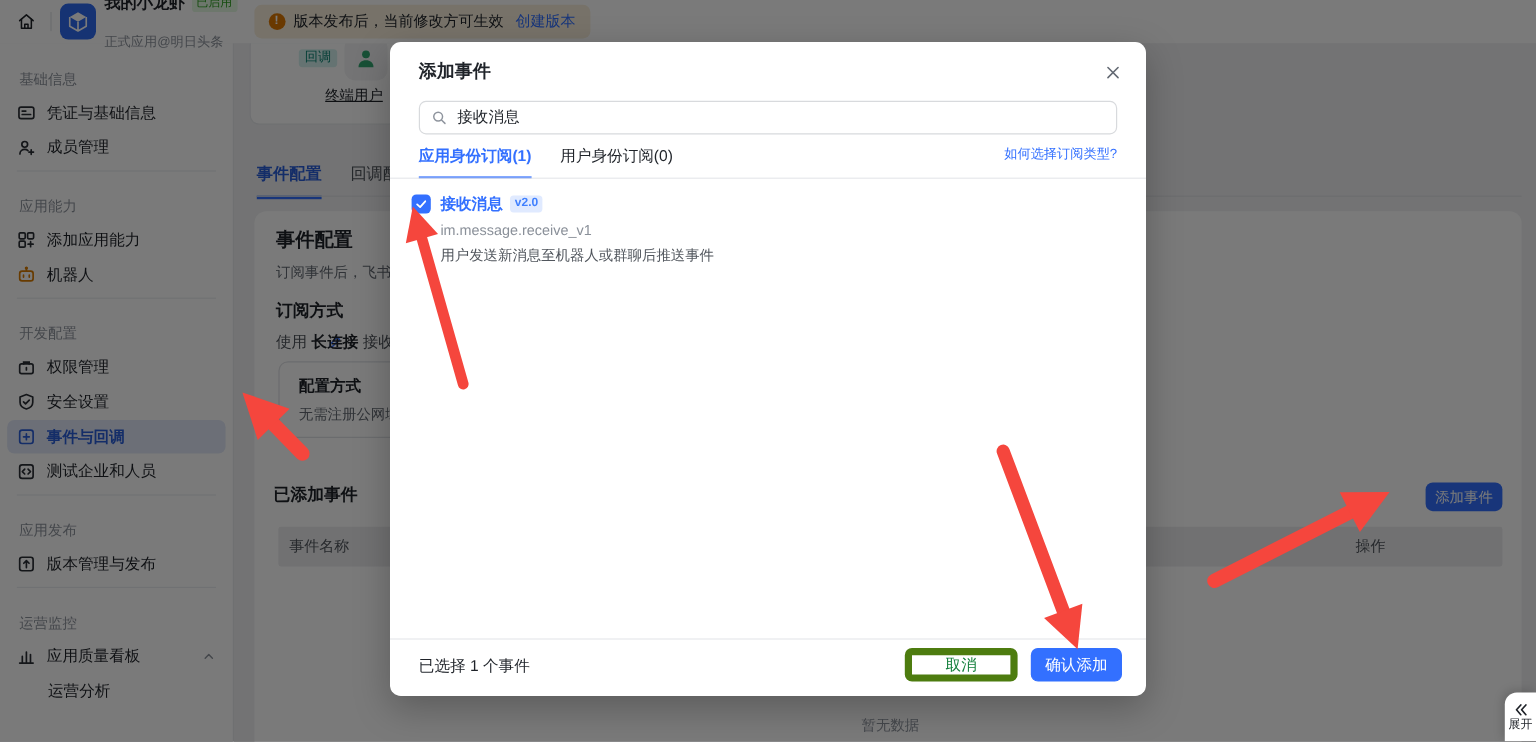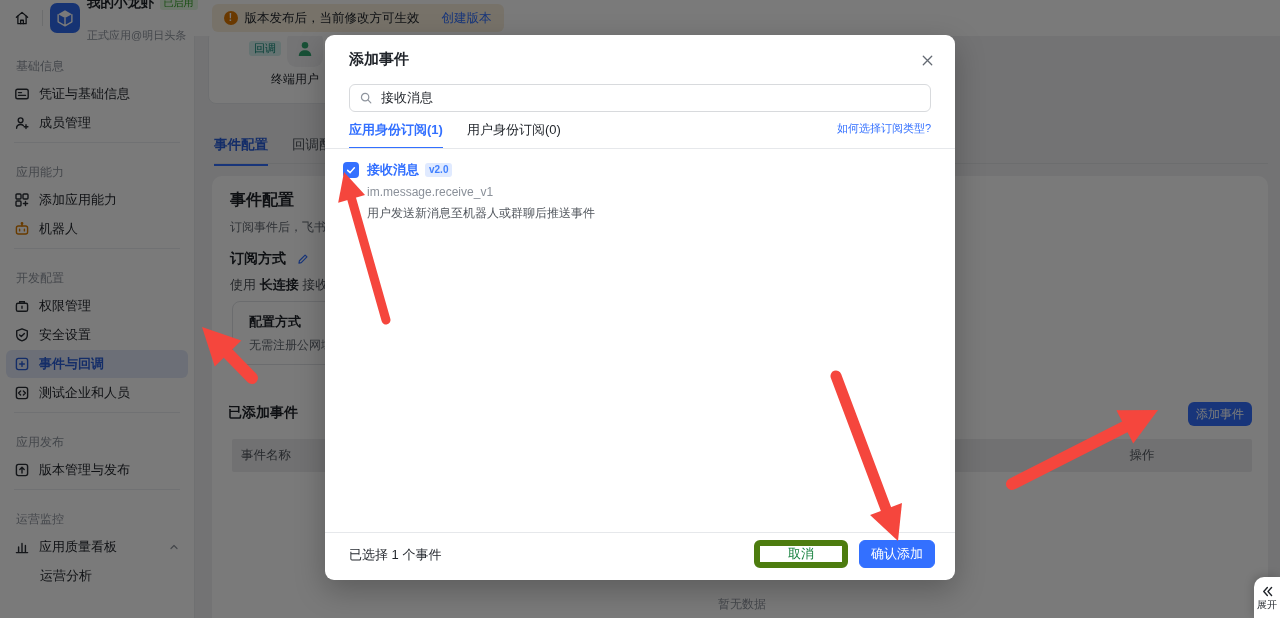--- a/index.html
+++ b/index.html
@@ -12,47 +12,47 @@
   .vline{width:1px;height:16px;background:#e1e3e6;margin:0 7px;}
   .avatar{width:30px;height:30px;border-radius:7px;background:#2e6bf0;display:flex;align-items:center;justify-content:center;flex:0 0 auto;}
   .titles{margin-left:7px;line-height:1;}
   .trow{display:flex;align-items:center;gap:5px;}
   .aname{font-size:13.5px;font-weight:bold;color:#1f2329;text-align:center;}
   .abadge{font-size:10px;color:#2ea121;background:#e4f8e2;border-radius:3px;padding:2px 4px;line-height:1;text-align:center;}
   .asub{font-size:11px;color:#8f959e;margin-top:20px;}
   .notice{margin-left:14px;height:28px;background:#f8efdc;border-radius:6px;display:flex;align-items:center;padding:0 12px;gap:7px;}
   .noticon{width:14px;height:14px;border-radius:50%;background:#de7802;color:#fff;font-size:10px;font-weight:bold;display:flex;align-items:center;justify-content:center;line-height:1;}
   .ntext{font-size:12.5px;color:#1f2329;}
-  .nlink{font-size:12.5px;color:#3370ff;margin-left:15px;cursor:pointer;text-decoration:none;}
+  .nlink{font-size:12.5px;color:#3370ff;margin-left:3px;cursor:pointer;text-decoration:none;}
 
   
   .sidebar{position:absolute;top:36px;left:0;width:195px;bottom:0;background:#fff;border-right:1px solid #e8eaed;padding-top:6px;z-index:1;overflow:hidden;}
   .glabel{font-size:12px;color:#8f959e;padding:16px 16px 5px 16px;line-height:17px;}
   .srow{display:flex;align-items:center;gap:9px;height:28px;margin:0 6px 1px 6px;padding:0 8px;border-radius:6px;font-size:13px;color:#1f2329;cursor:pointer;}
   .srow .sic{display:flex;align-items:center;color:#2b2f36;}
   .srow.active{background:#e2e9f8;color:#2b5fd9;font-weight:bold;}
   .srow.active .sic{color:#2b5fd9;}
   .srow .chev{margin-left:auto;color:#8f959e;display:flex;align-items:center;}
   .srow.child{padding-left:34px;font-weight:normal;}
   .sdiv{height:1px;background:#ebedf0;margin:5px 14px;}
 
   
   .main{position:absolute;left:195px;top:36px;right:0;bottom:0;background:#f0f1f3;overflow:hidden;z-index:1;}
   .diagcard{position:absolute;left:13px;top:-6px;width:165px;height:74px;background:#fff;border:1px solid #e7e9ec;border-radius:8px;}
   .cbbadge{position:absolute;left:40px;top:10px;background:#d4f1ee;color:#0e8575;font-size:11px;border-radius:3px;padding:2px 5px;line-height:1;}
   .nodetile{position:absolute;left:78px;top:0px;width:36px;height:36px;border-radius:9px;background:#f2f3f5;display:flex;align-items:center;justify-content:center;}
-  .nodelabel{position:absolute;left:62px;top:40px;font-size:12px;color:#1f2329;}
+  .nodelabel{position:absolute;left:62px;top:40px;font-size:12px;color:#1f2329;text-decoration:underline;}
   .bgtabs{position:absolute;left:19px;top:100px;display:flex;gap:24px;}
   .bgtab{font-size:13.5px;color:#51565d;padding-bottom:9px;cursor:pointer;}
   .bgtab.active{color:#2b5fd9;font-weight:bold;border-bottom:3px solid #3370ff;}
   .tabline{position:absolute;left:19px;right:12px;top:127px;height:1px;background:#e2e4e7;}
   .bigcard{position:absolute;left:17px;right:12px;top:140px;bottom:-20px;background:#fff;border-radius:10px;}
   .bc-title{position:absolute;left:18px;top:14px;font-size:16px;font-weight:bold;color:#1f2329;}
   .bc-sub{position:absolute;left:18px;top:43px;font-size:12px;color:#646a73;white-space:nowrap;}
-  .subrow{position:absolute;left:18px;top:74px;display:flex;align-items:center;gap:10px;}
+  .subrow{position:absolute;left:18px;top:74px;display:flex;align-items:flex-end;gap:10px;flex-direction:column;}
   .subttl{font-size:14px;font-weight:bold;color:#1f2329;}
   .pencil{color:#3370ff;display:flex;align-items:center;cursor:pointer;}
   .longconn{position:absolute;left:18px;top:100px;font-size:13px;color:#51565d;white-space:nowrap;}
   .longconn b{color:#1f2329;}
   .cfgcard{position:absolute;left:20px;top:125px;width:430px;height:64px;border:1px solid #e0e2e6;border-radius:8px;background:#fff;}
   .cfgt{position:absolute;left:16px;top:11px;font-size:13px;font-weight:bold;color:#1f2329;}
   .cfgd{position:absolute;left:16px;top:35px;font-size:12px;color:#646a73;white-space:nowrap;}
   .addedttl{position:absolute;left:16px;top:228px;font-size:14px;font-weight:bold;color:#1f2329;}
   .addevt{position:absolute;right:16px;top:226px;height:24px;background:#3370ff;color:#fff;border:none;border-radius:6px;font-size:12px;padding:0 8px;cursor:pointer;}
   .thead{position:absolute;left:20px;right:16px;top:263px;height:33px;background:#ececee;border-radius:2px;display:flex;align-items:center;font-size:12.5px;color:#51565d;}

